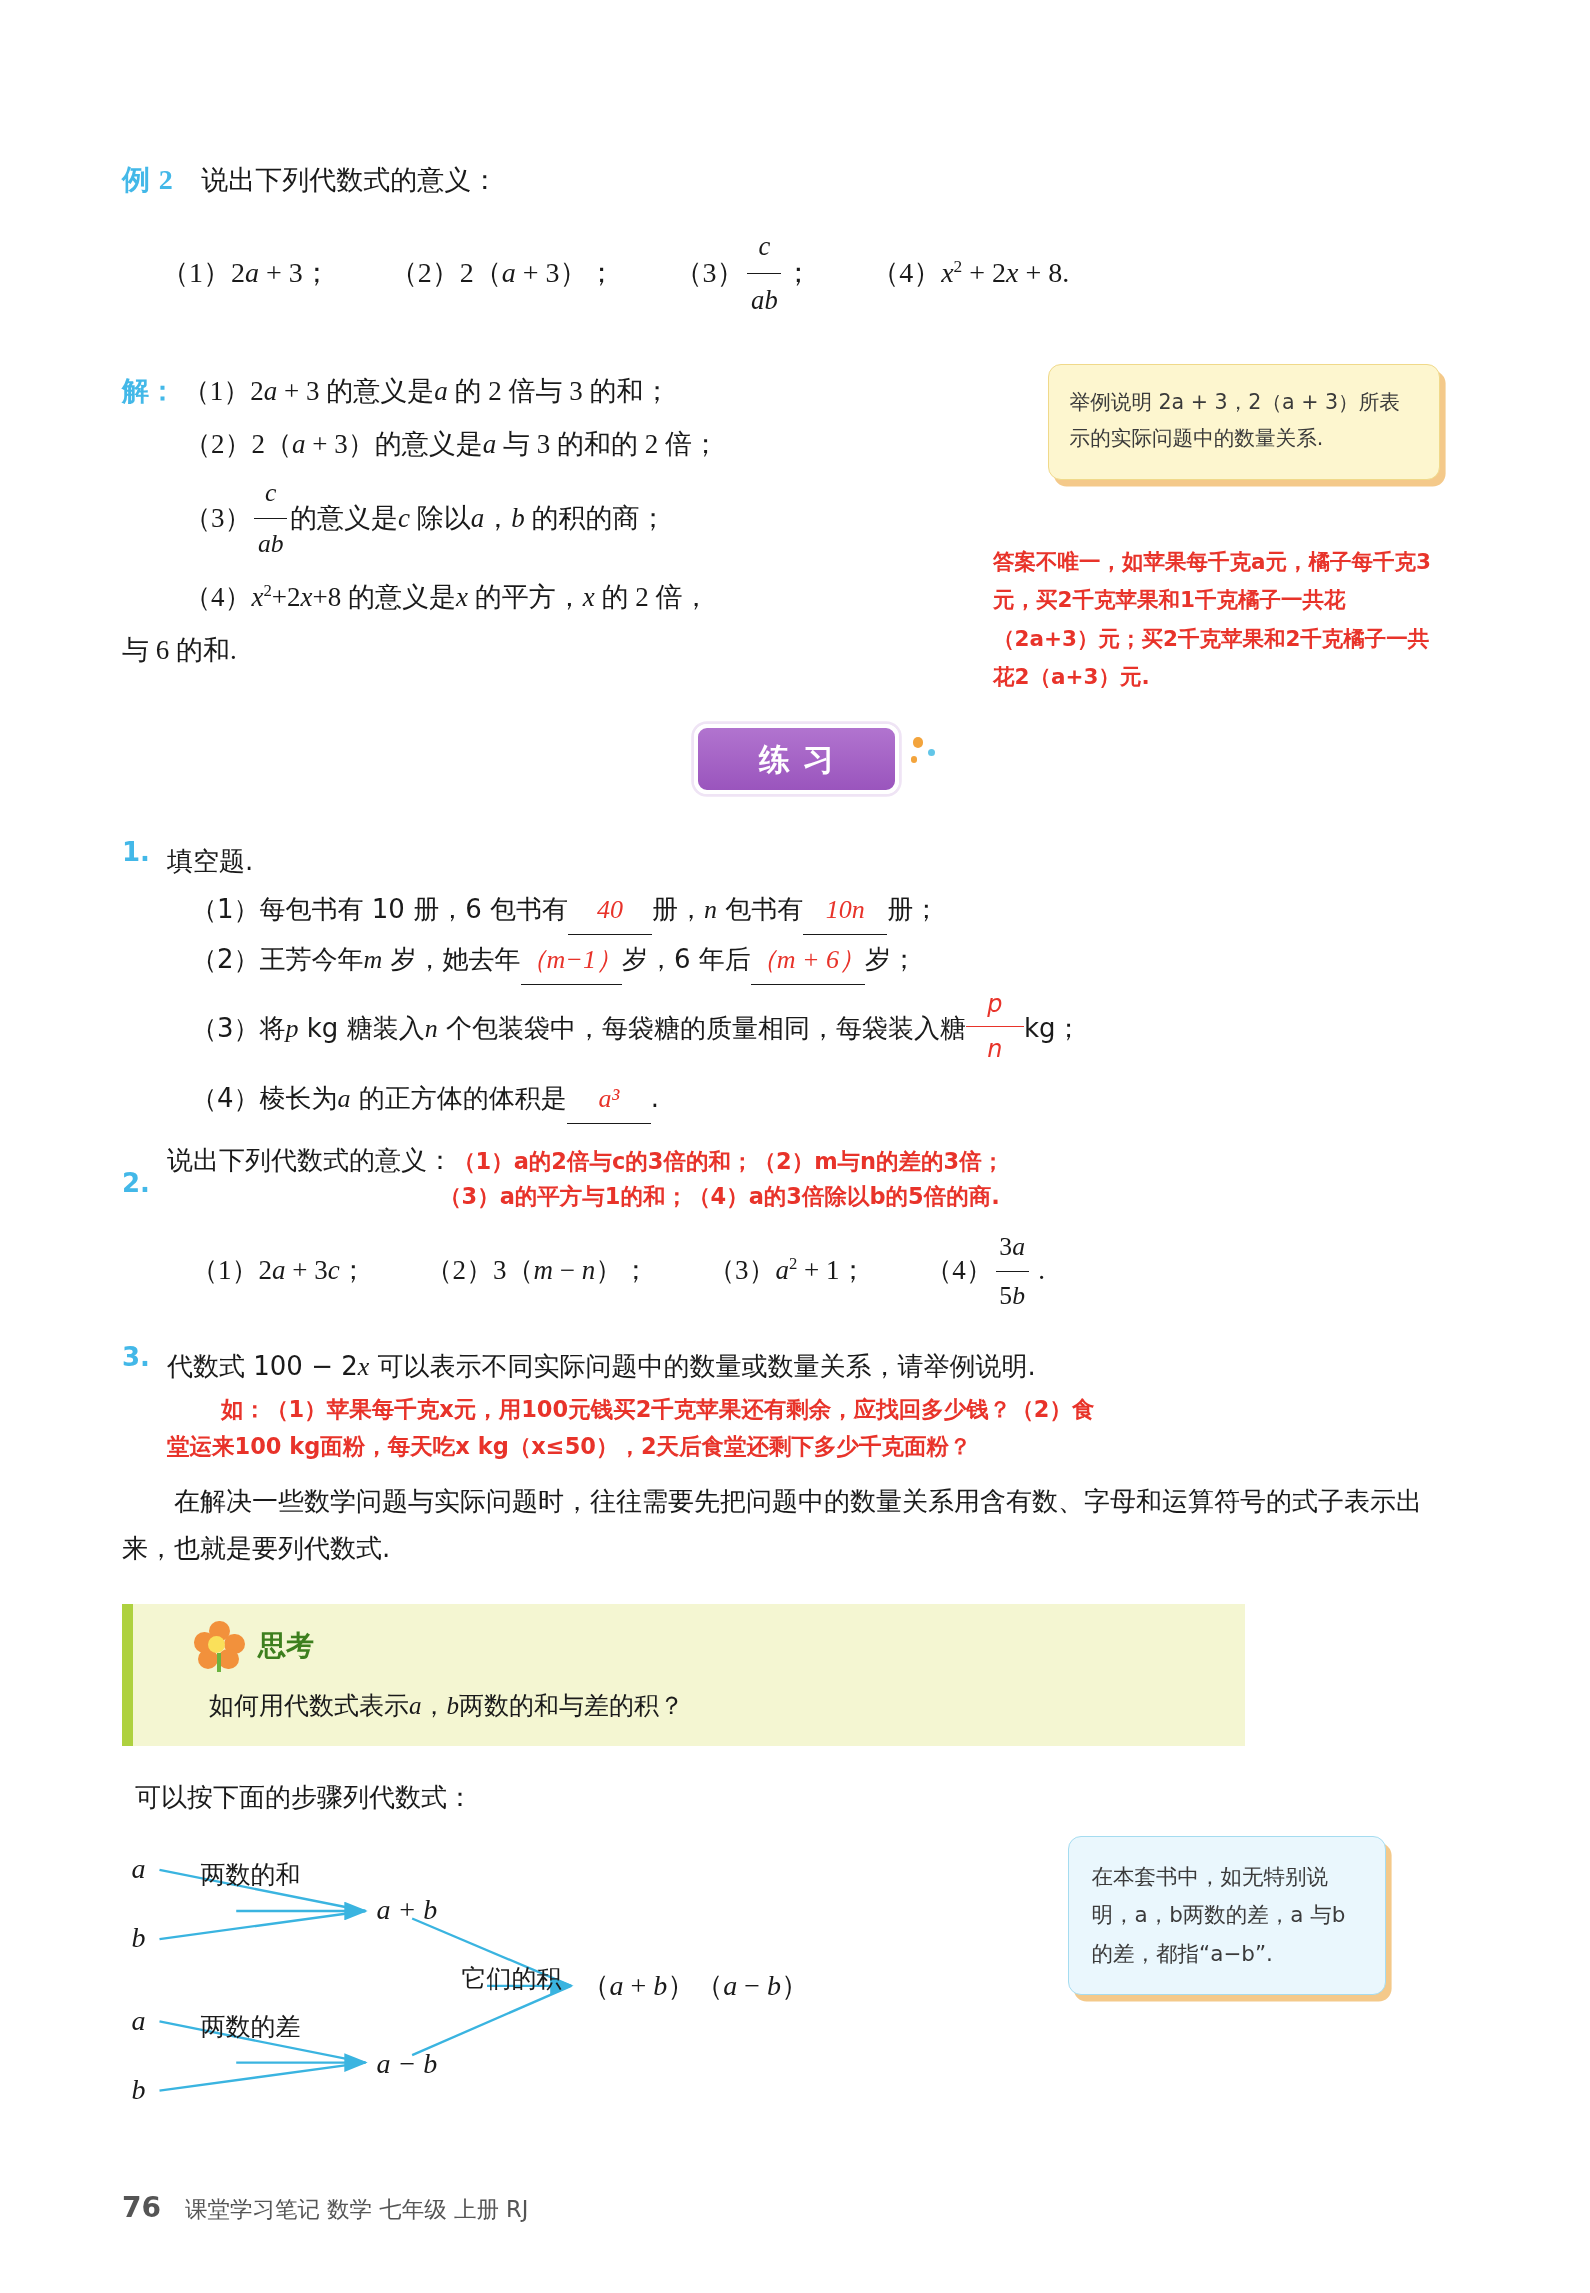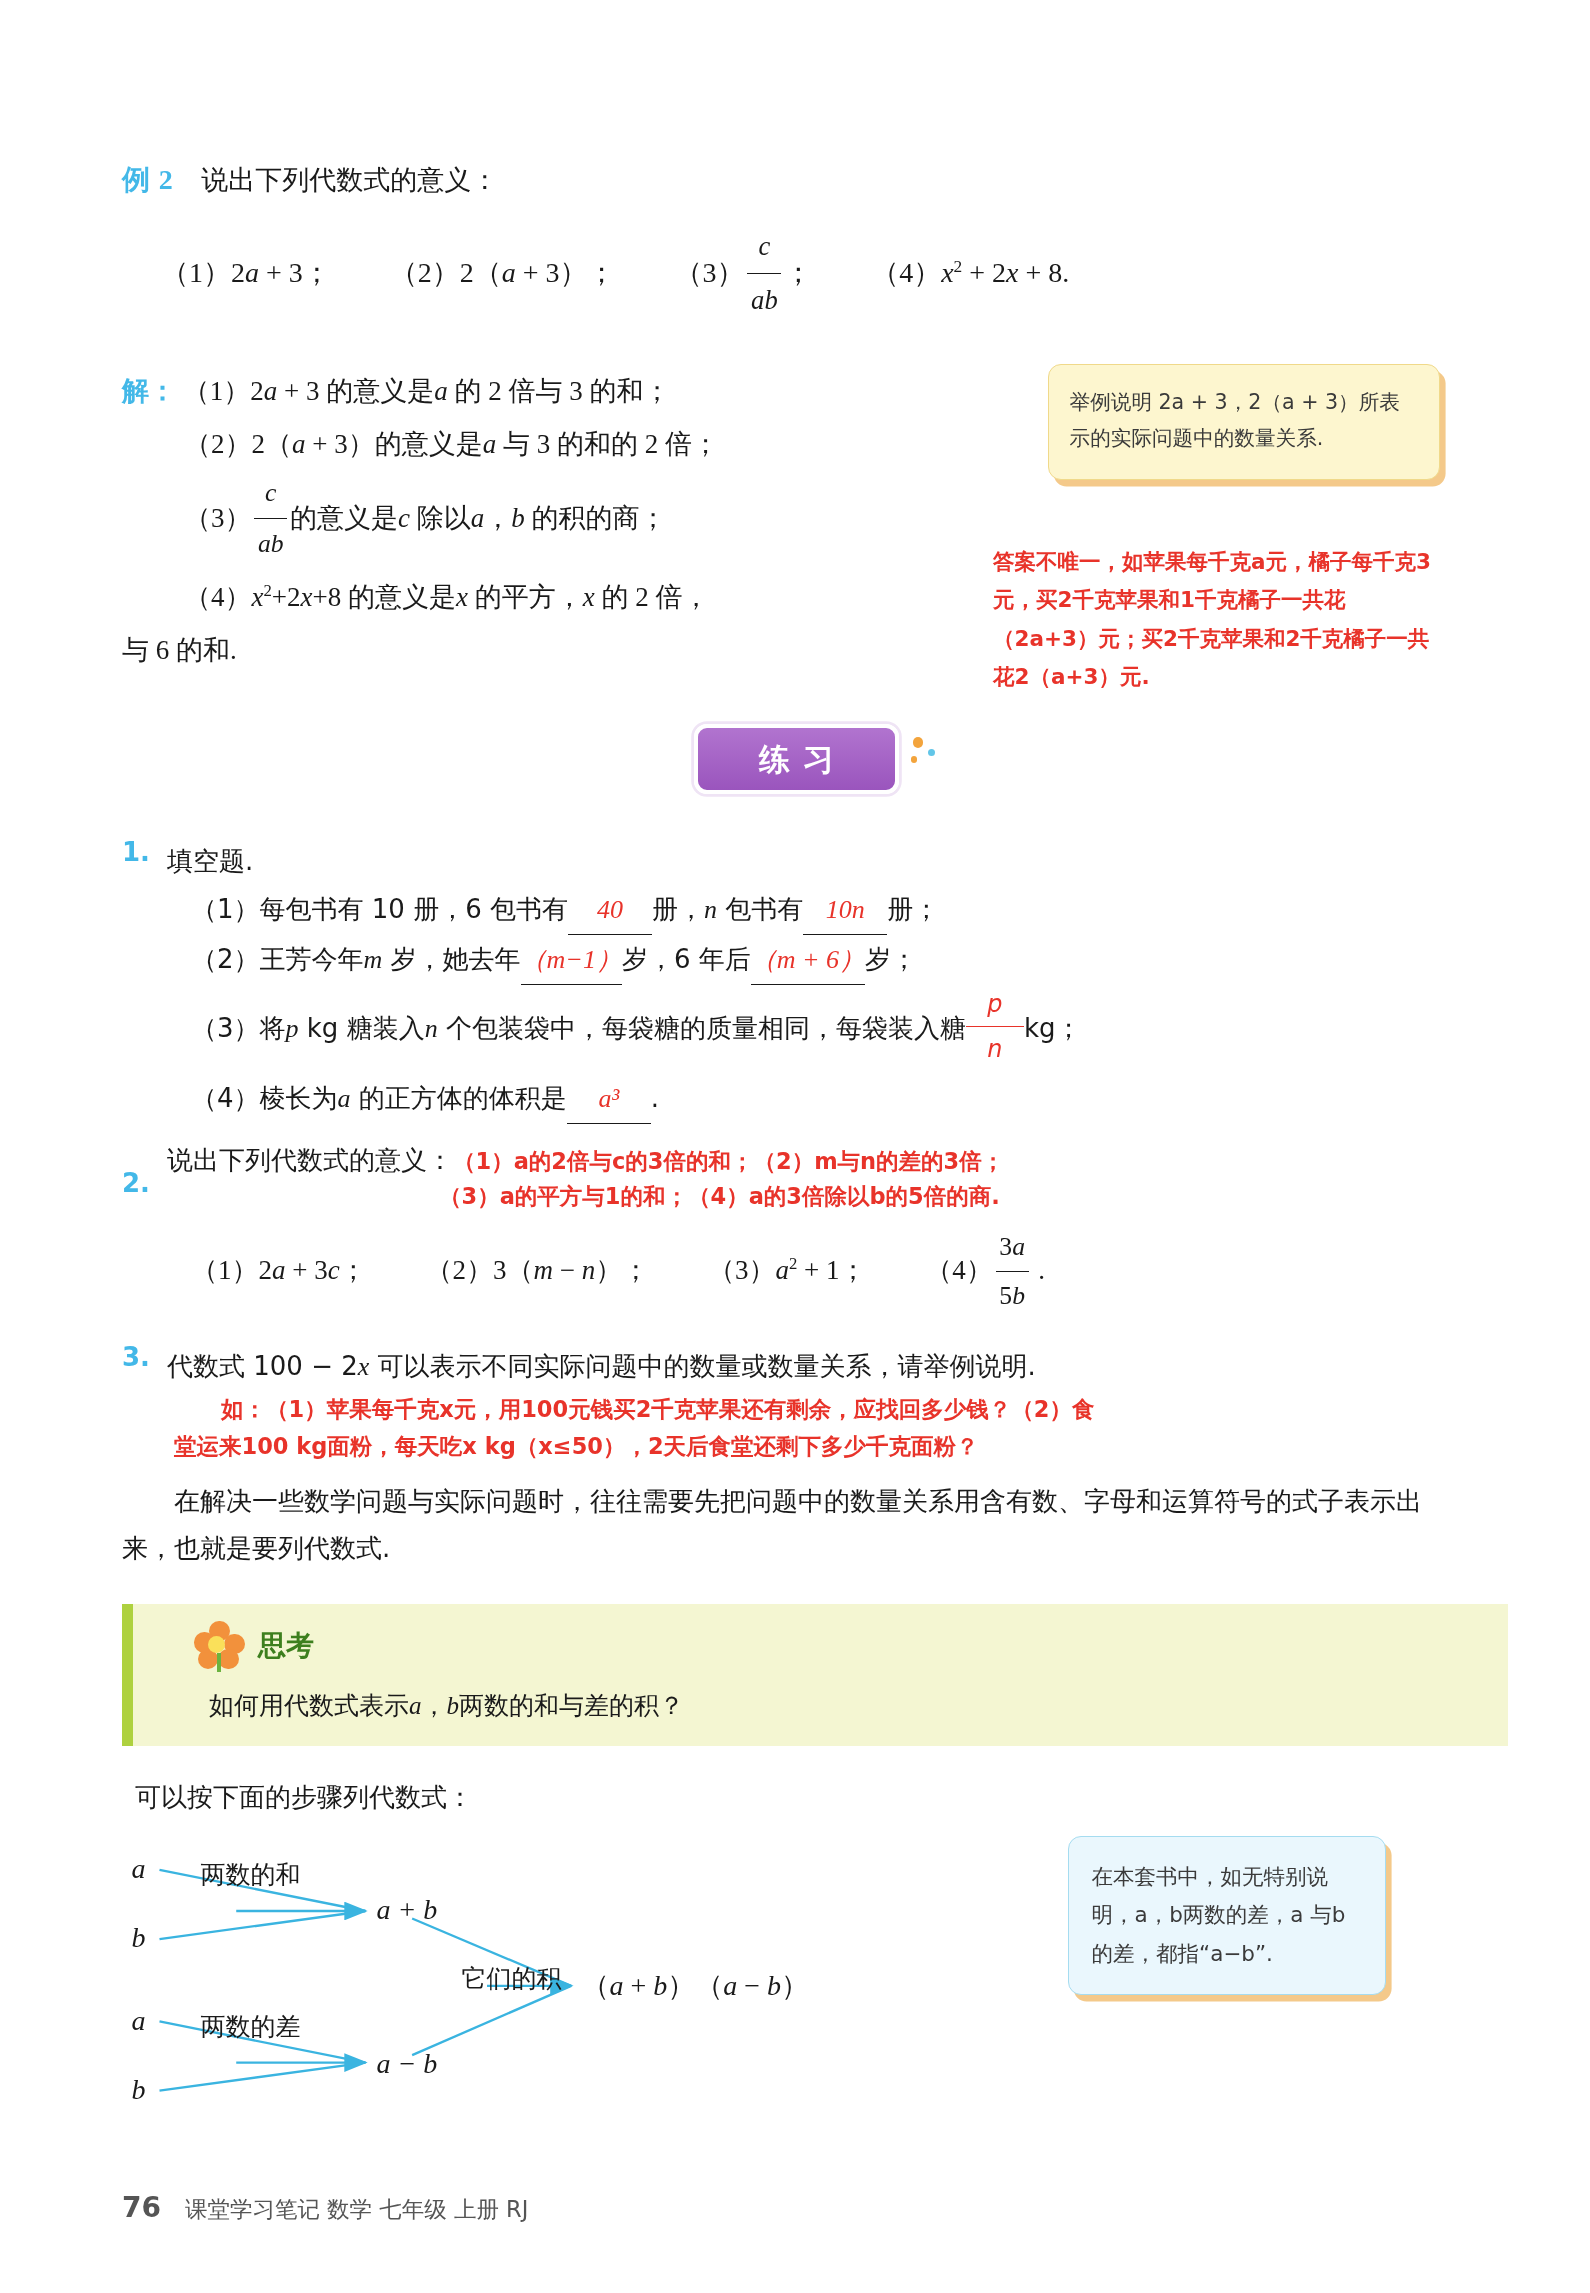--- a/index.html
+++ b/index.html
@@ -220,21 +220,21 @@
     margin-top: 13px;
   }
   .para.indent2 { text-indent: 52px; }
 
   
   .think-box {
     margin-top: 32px;
     background: #f4f6d2;
     border-left: 11.2px solid #aed13f;
     padding: 17px 24px 24px 24px;
-    width: 1386px;
+    width: 1123px;
     box-sizing: border-box;
     position: relative;
   }
   .think-head {
     display: flex;
     align-items: center;
     gap: 13px;
     margin-left: 37px;
   }
   .think-title {
@@ -413,21 +413,21 @@
             <span>（4）<span class="frac"><span class="num">3<span class="it">a</span></span><span class="den">5<span class="it">b</span></span></span> .</span>
           </div>
         </div>
       </div>
 
       <div class="q-row" style="margin-top:20.6px;">
         <div class="q-num">3.</div>
         <div class="q-body">
           <div>代数式 100 − 2<span class="it">x</span> 可以表示不同实际问题中的数量或数量关系，请举例说明.</div>
           <div class="red-block">如：（1）苹果每千克x元，用100元钱买2千克苹果还有剩余，应找回多少钱？（2）食</div>
-          <div class="red-block" style="margin-left:7px;">堂运来100 kg面粉，每天吃x kg（x≤50），2天后食堂还剩下多少千克面粉？</div>
+          <div class="red-block" style="margin-left:0;">堂运来100 kg面粉，每天吃x kg（x≤50），2天后食堂还剩下多少千克面粉？</div>
         </div>
       </div>
 
     </div>
 
     <div class="para indent2">在解决一些数学问题与实际问题时，往往需要先把问题中的数量关系用含有数、字母和运算符号的式子表示出来，也就是要列代数式.</div>
 
     <div class="think-box">
       <div class="think-head">
         <span class="flower">

